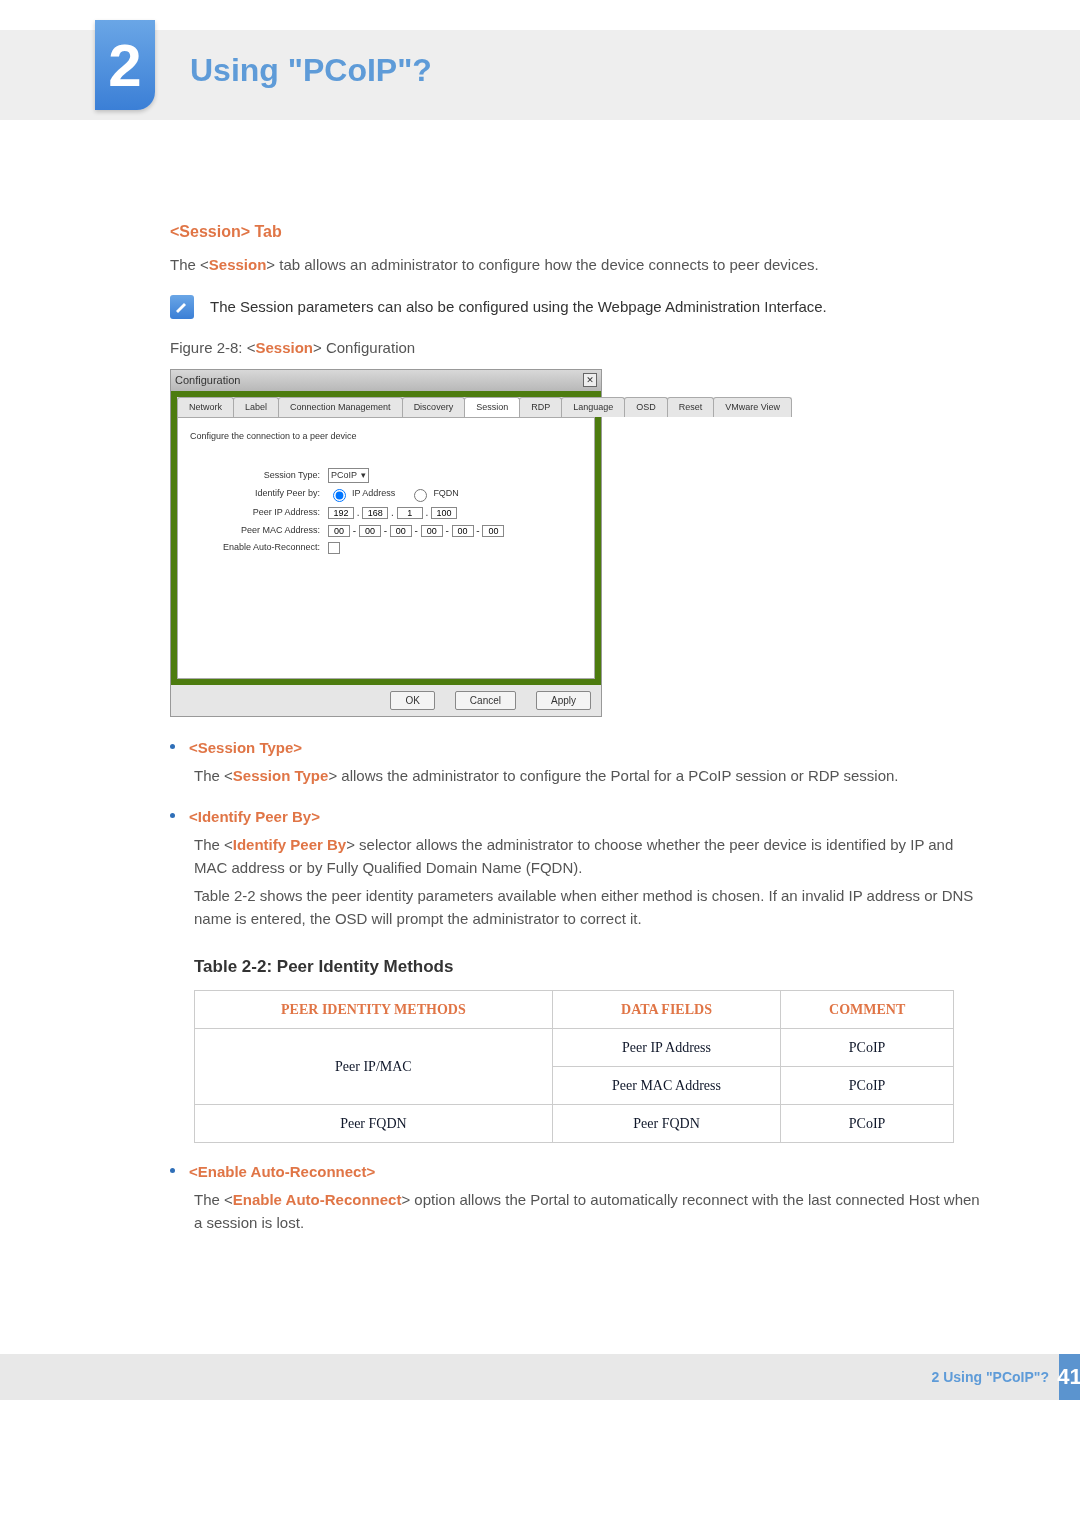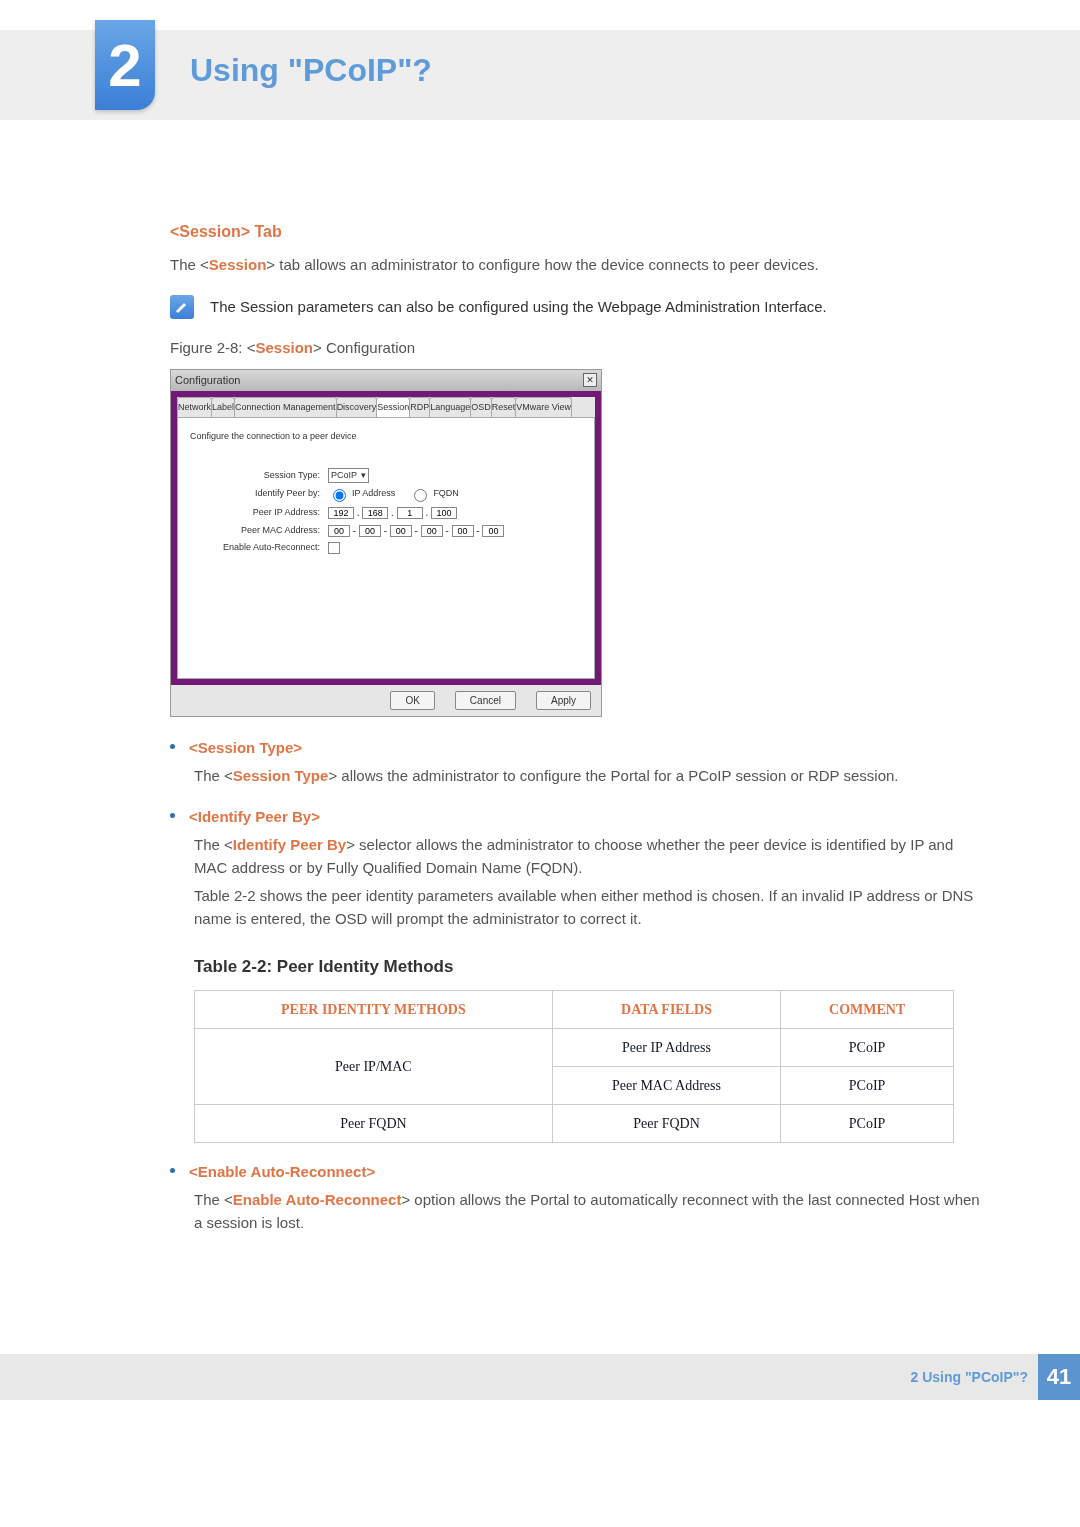--- a/index.html
+++ b/index.html
@@ -59,38 +59,38 @@
     border-radius: 3px; position: relative;
   }
   .note-icon svg { position:absolute; left:4px; top:4px; }
   .figcap { margin: 10px 0 10px 0; color:#555; }
   .orange { color: #e07546; font-weight: bold; }
 
   
   .cfg-window {
     width: 430px;
     border: 1px solid #999;
-    background: #701a75;
+    background: #4d7c0f;
     font-size: 10px;
     color: #333;
     margin: 4px 0 20px 0;
   }
   .cfg-titlebar {
     background: linear-gradient(#d8d8d8,#b8b8b8);
     padding: 2px 4px;
     display:flex; justify-content:space-between; align-items:center;
     font-size: 11px;
   }
   .cfg-close {
     width:12px; height:12px; border:1px solid #666; background:#eee;
     display:flex; align-items:center; justify-content:center; font-size:9px;
     cursor:pointer;
   }
   .cfg-tabs { display:flex; border-bottom:1px solid #aaa; background:#e6e6e6; margin:6px 6px 0 6px; }
-  .cfg-tab { padding:3px 0; border:1px solid #aaa; border-bottom:none; background:#e6e6e6; border-radius:3px 3px 0 0; margin-right:-1px; font-size:9px; white-space:nowrap; }
+  .cfg-tab { padding:3px 11px; border:1px solid #aaa; border-bottom:none; background:#e6e6e6; border-radius:3px 3px 0 0; margin-right:-1px; font-size:9px; white-space:nowrap; }
   .cfg-tab.active { background:#fff; }
   .cfg-body { background:#fff; margin:0 6px 6px 6px; border:1px solid #aaa; border-top:none; padding:12px 12px 120px 12px; }
   .cfg-instr { font-size:9px; color:#333; margin-bottom:24px; }
   .cfg-row { display:flex; align-items:center; margin:3px 0; }
   .cfg-label { width:130px; text-align:right; padding-right:8px; font-size:9px; }
   .cfg-select { border:1px solid #888; padding:0 2px; font-size:9px; background:#fff; display:inline-flex; align-items:center; gap:4px;}
   .cfg-radio { font-size:9px; margin-right:14px; display:inline-flex; align-items:center; gap:3px;}
   .cfg-ip input { width:22px; font-size:9px; border:1px solid #888; padding:0 1px; text-align:center; }
   .cfg-mac input { width:18px; font-size:9px; border:1px solid #888; padding:0 1px; text-align:center; }
   .cfg-check { width:10px; height:10px; border:1px solid #888; display:inline-block;}
@@ -113,21 +113,21 @@
   
   .footer {
     margin-top: 120px;
     height: 46px;
     background: #e8e8e8;
     display:flex; justify-content:flex-end; align-items:center;
     padding-right:0;
   }
   .footer-text { color:#5e9bd8; font-weight:bold; font-size:14px; margin-right:10px;}
   .footer-page {
-    width:42px; height:46px; background:#5b94cf; color:#fff;
+    width:21px; height:46px; background:#5b94cf; color:#fff;
     display:flex; align-items:center; justify-content:center;
     font-size:22px; font-weight:bold;
   }
   .hl { font-weight:bold; }
 </style>
 </head>
 <body>
 
 <div class="header-bar">
   <div class="chapter-box">2</div>

